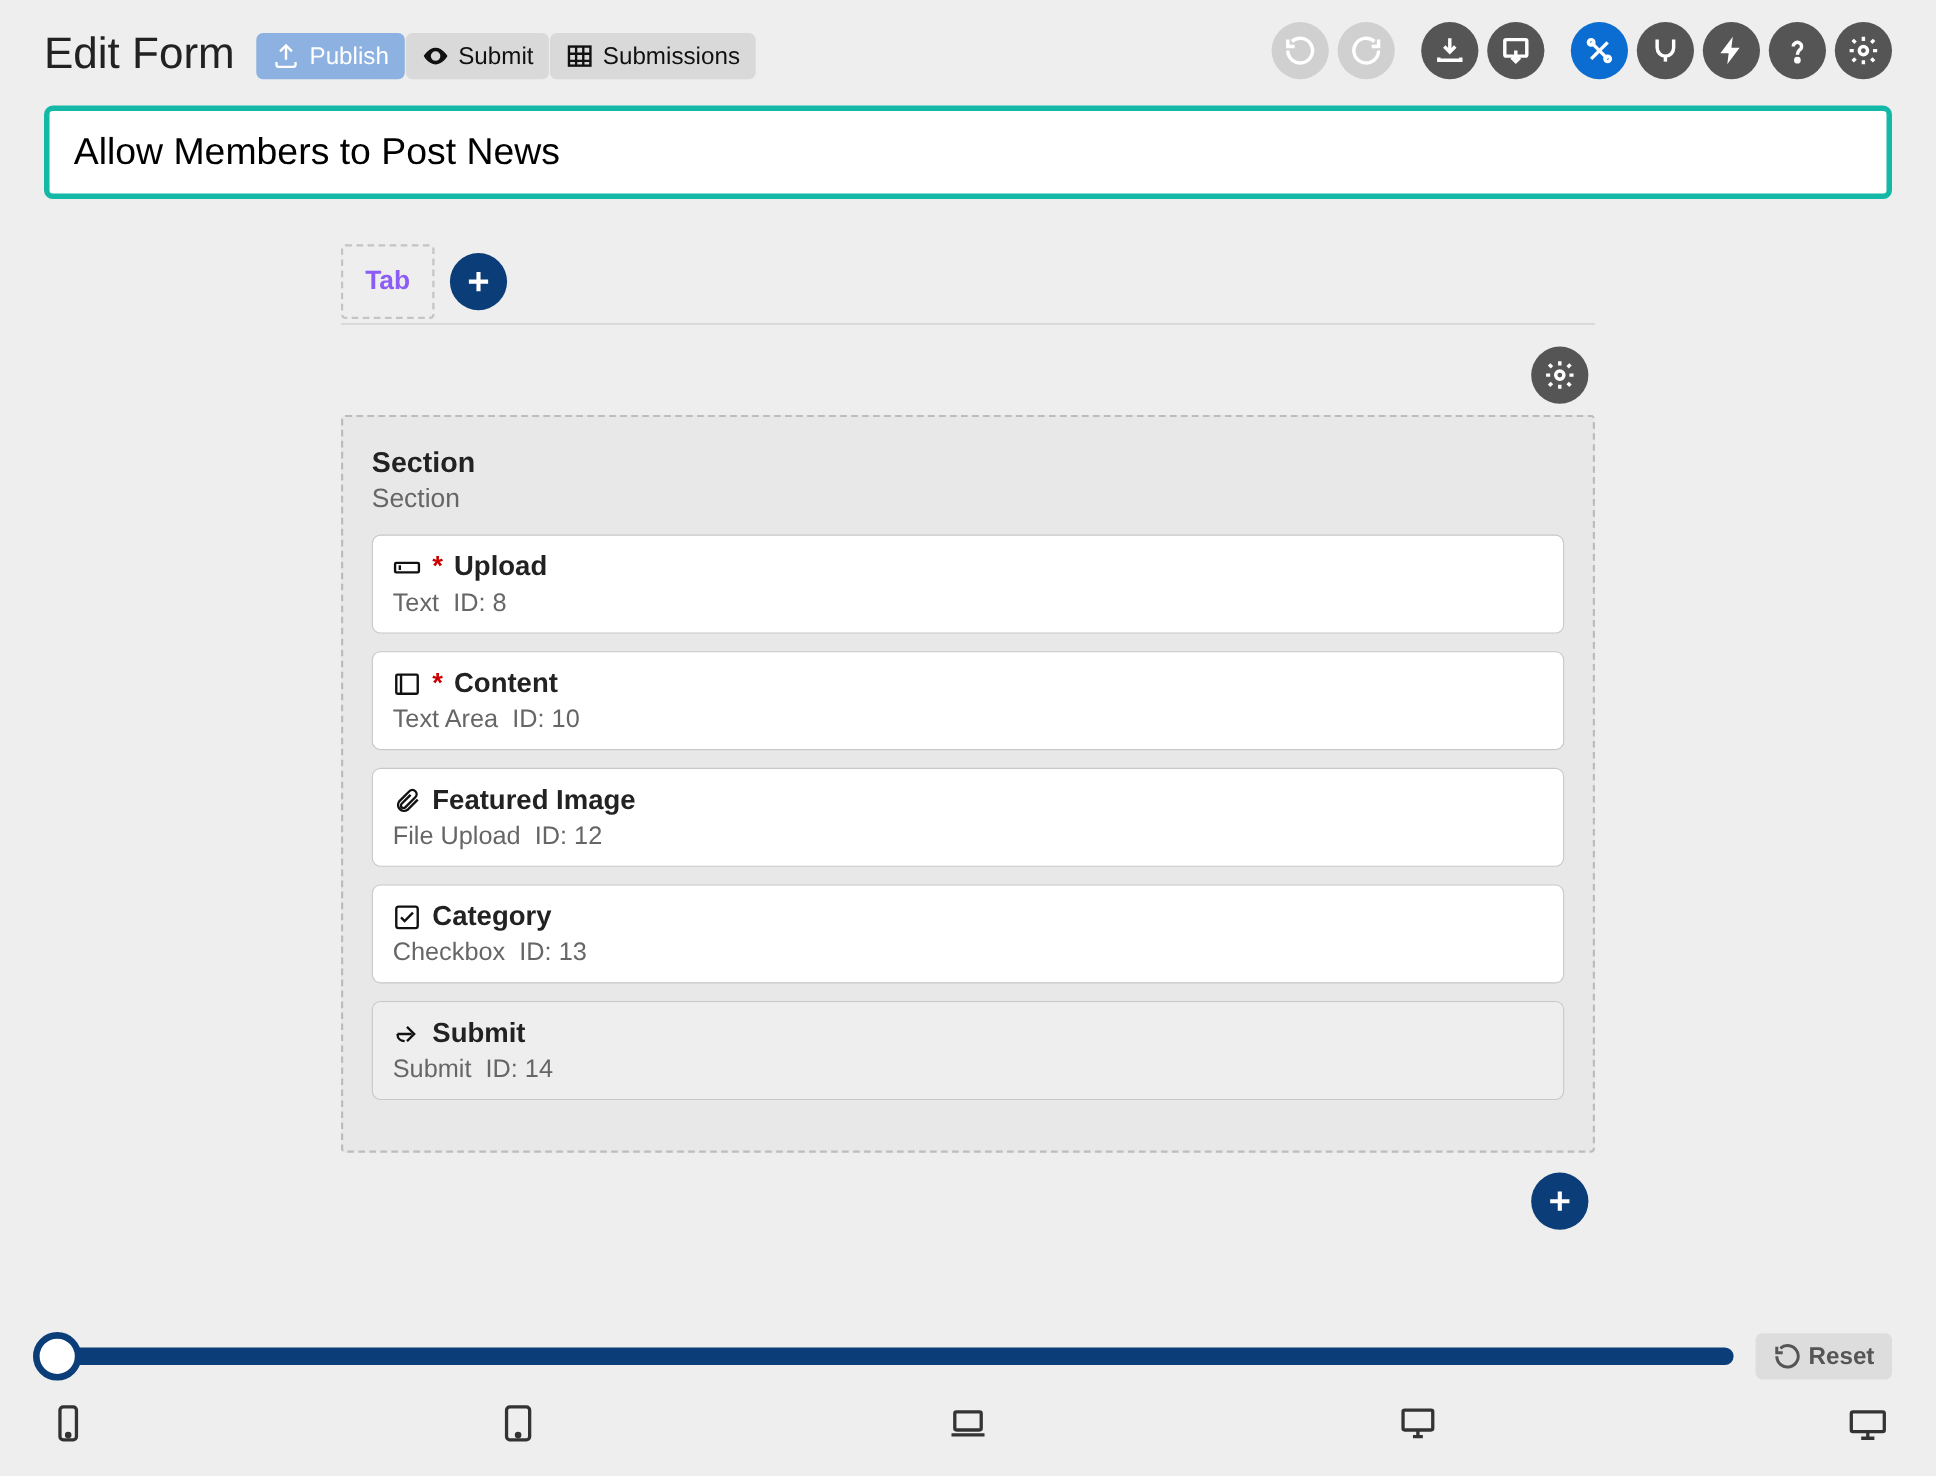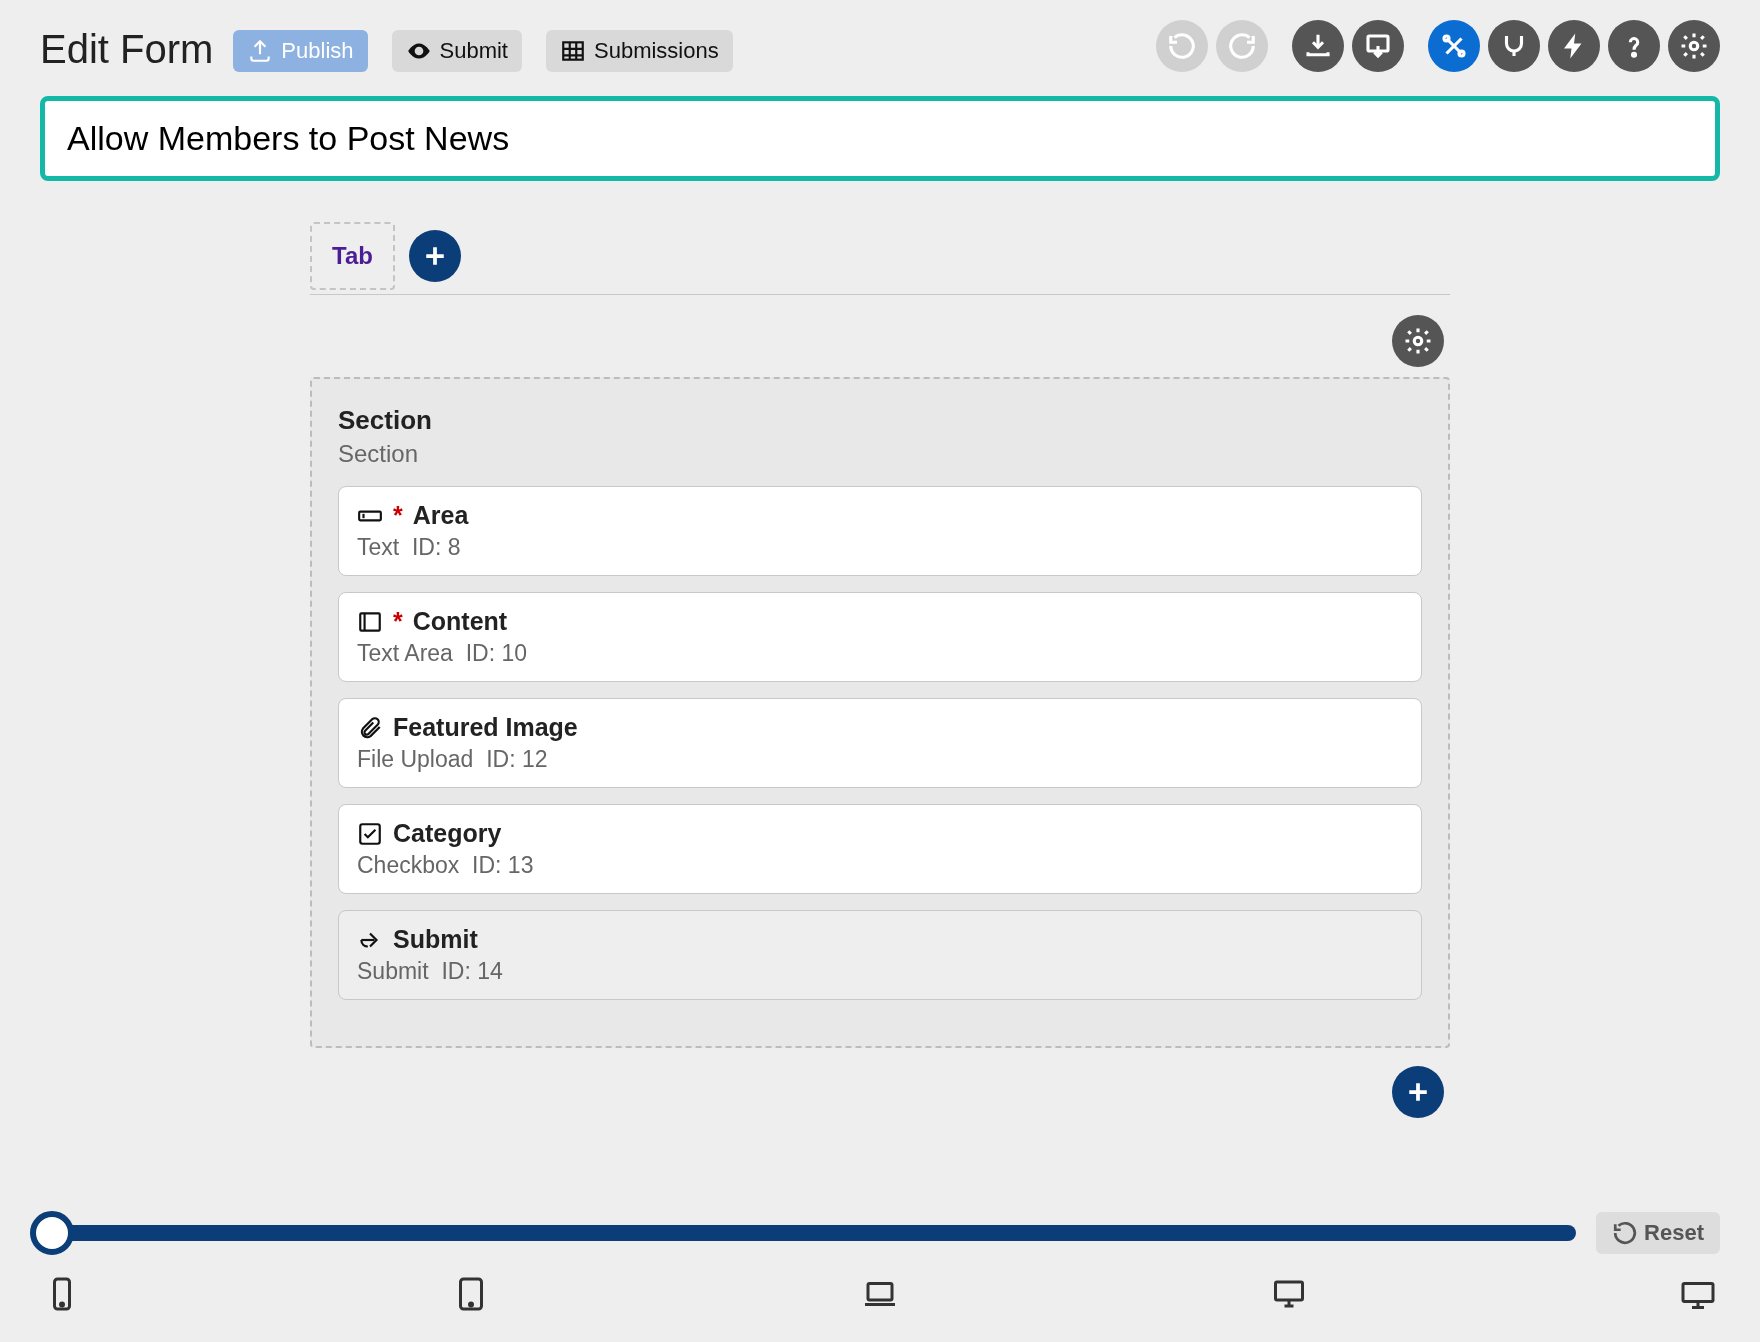--- a/index.html
+++ b/index.html
@@ -20,21 +20,21 @@
     gap: 20px;
     margin-bottom: 24px;
   }
   .page-title {
     font-size: 40px;
     font-weight: 400;
     color: #222;
   }
   .toolbar-left {
     display: flex;
-    gap: 24px;
+    gap: 1px;
   }
   .btn {
     display: inline-flex;
     align-items: center;
     gap: 8px;
     padding: 8px 14px;
     border-radius: 6px;
     font-size: 22px;
     cursor: pointer;
     border: none;
@@ -83,21 +83,21 @@
   }
 
   .tabs-row {
     display: flex;
     align-items: center;
     border-bottom: 1px solid #c8c8c8;
     height: 78px;
   }
   .tab-placeholder {
     border: 2px dashed #c4c4c4;
-    color: #4c1d95;
+    color: #8b5cf6;
     font-size: 24px;
     font-weight: 600;
     padding: 18px 20px;
     border-radius: 4px;
   }
   .add-circle {
     width: 52px;
     height: 52px;
     border-radius: 50%;
     background: #0b3d78;
@@ -362,21 +362,21 @@
       <div id="fields-container">
           <div class="field-card">
             <div class="field-head">
               <span>
                 <svg class="ico" viewBox="0 0 24 24" fill="none" stroke="currentColor" stroke-width="2">
                   <rect x="2" y="8" width="20" height="8" rx="1"></rect>
                   <path d="M6 10v4"></path>
                 </svg>
               </span>
               <span class="req">*</span>
-              <span class="fname">Area</span>
+              <span class="fname">Upload</span>
             </div>
             <div class="field-sub"><span>Text</span>&nbsp;&nbsp;<span>ID: 8</span></div>
           </div>
           <div class="field-card">
             <div class="field-head">
               <span>
                 <svg class="ico" viewBox="0 0 24 24" fill="none" stroke="currentColor" stroke-width="2">
                   <rect x="3" y="4" width="18" height="16" rx="1"></rect>
                   <path d="M7 4v16"></path>
                 </svg>

